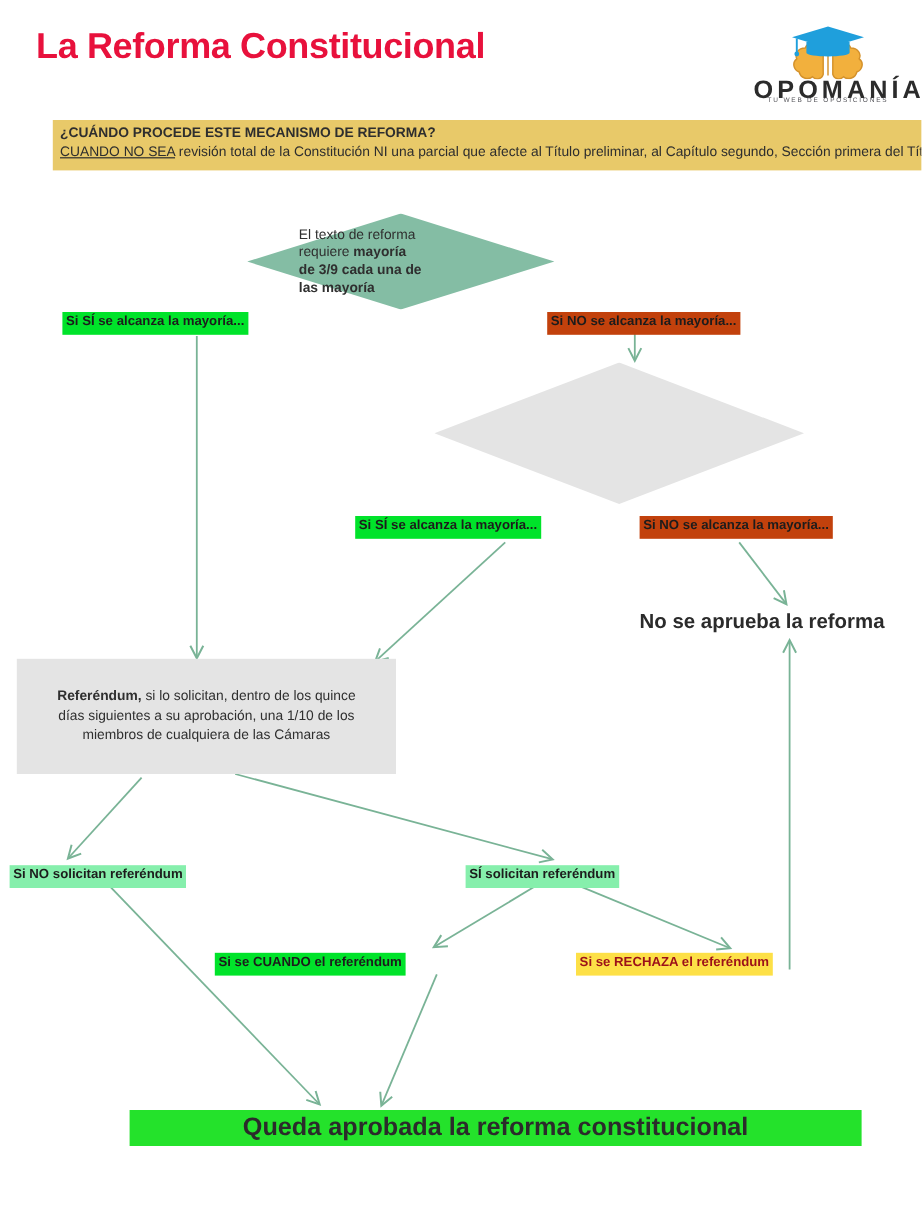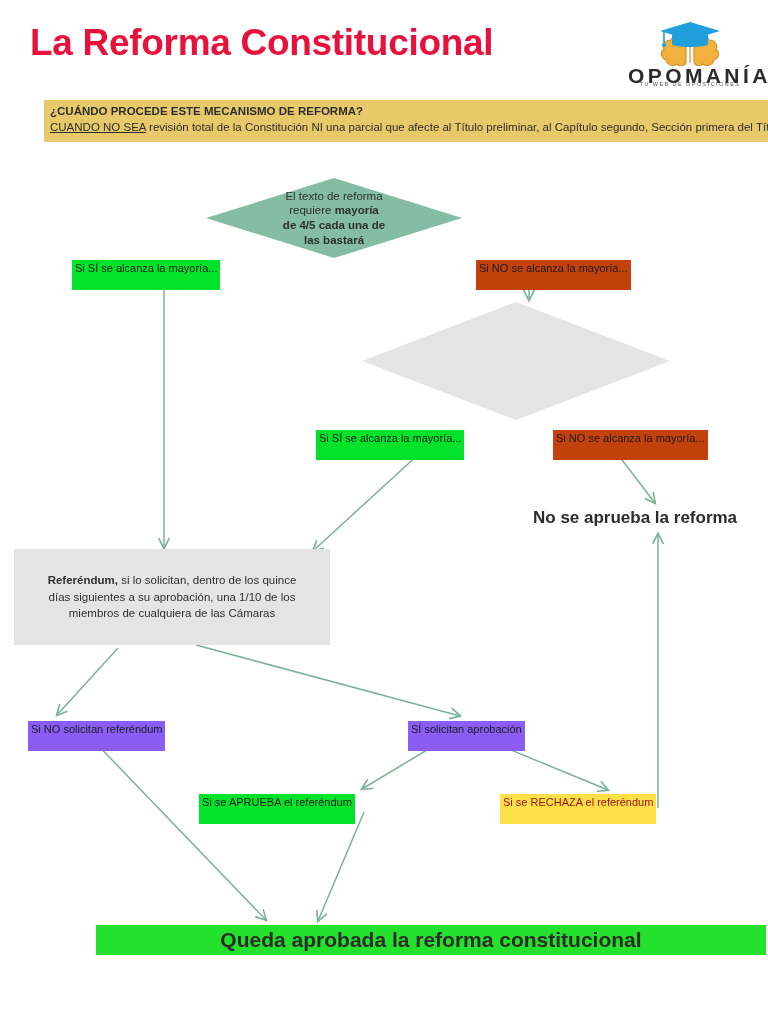--- a/index.html
+++ b/index.html
@@ -17,21 +17,21 @@
     height: 1024px;
     overflow: hidden;
     background: #ffffff;
   }
 
   
   .title {
     position: absolute;
     left: 30px;
     top: 22px;
-    font-size: 37px;
+    font-size: 30px;
     font-weight: bold;
     color: #e8113c;
     letter-spacing: -0.3px;
     white-space: nowrap;
   }
   .subtitle {
     position: absolute;
     left: 30px;
     top: 60px;
     font-size: 21px;
@@ -92,21 +92,21 @@
     margin-top: 1px;
   }
   .info-body u { text-decoration: underline; }
 
   
   .diamond {
     position: absolute;
     display: flex;
     align-items: center;
     justify-content: center;
-    text-align: center;
+    text-align: left;
     box-sizing: border-box;
   }
   .diamond .dtext {
     position: relative;
     z-index: 2;
     line-height: 1.28;
   }
   .diamond .dshape {
     position: absolute;
     inset: 0;
@@ -155,31 +155,30 @@
     font-size: 11.5px;
     color: #2f2f2f;
     line-height: 1.46;
     width: 268px;
   }
 
   
   .cond {
     position: absolute;
     font-size: 11px;
-    font-weight: normal;
-    white-space: nowrap;
-    padding: 2px 3px 15px 3px;
+    font-weight: bold;
+    white-space: nowrap;
+    padding: 2px 3px 4px 3px;
     box-sizing: border-box;
     line-height: 1.15;
-    margin-left: 20px;
   }
   .cond.green { background: #00e32a; color: #1c1c1c; }
   .cond.red   { background: #c2410c; color: #1c1c1c; }
   .cond.red-dark { background: #fde047; color: #9c1019; }
-  .cond.yellow { background: #8b5cf6; color: #1c1c1c; }
+  .cond.yellow { background: #86efac; color: #1c1c1c; }
 
   #cond-yes-1  { left: 52px;  top: 260px; }
   #cond-no-1   { left: 456px; top: 260px; }
   #cond-yes-2  { left: 296px; top: 430px; }
   #cond-no-2   { left: 533px; top: 430px; }
   #cond-no-ref { left: 8px;   top: 721px; }
   #cond-si-ref { left: 388px; top: 721px; }
   #cond-approve{ left: 179px; top: 794px; }
   #cond-reject { left: 480px; top: 794px; }
 
@@ -190,23 +189,23 @@
     top: 508px;
     font-size: 17px;
     font-weight: bold;
     color: #2b2b2b;
     white-space: nowrap;
   }
 
   
   #banner-final {
     position: absolute;
-    left: 96px;
+    left: 108px;
     top: 925px;
-    width: 670px;
+    width: 610px;
     height: 30px;
     background: #24e22b;
     display: flex;
     align-items: center;
     justify-content: center;
   }
   #banner-final .ftext {
     font-size: 21px;
     font-weight: bold;
     color: #2b2b2b;
@@ -274,42 +273,42 @@
     </g>
   </svg>
 
   <div class="diamond" id="diamond-majority">
     <svg class="dshape" viewBox="0 0 256 80" preserveAspectRatio="none">
       <polygon points="128,0 256,40 128,80 0,40" fill="#84bda4"></polygon>
     </svg>
     <div class="dtext">
       <div>El texto de reforma</div>
       <div><span>requiere </span><b>mayoría</b></div>
-      <div><b>de 4/5 cada una de</b></div>
-      <div><b>las bastará</b></div>
+      <div><b>de 3/9 cada una de</b></div>
+      <div><b>las mayoría</b></div>
     </div>
   </div>
 
   <div class="diamond" id="diamond-commission">
     <svg class="dshape" viewBox="0 0 308 118" preserveAspectRatio="none">
       <polygon points="154,0 308,59 154,118 0,59" fill="#e4e4e4"></polygon>
     </svg>
   </div>
 
   <div class="grey-box" id="box-referendum">
     <div class="btext"><b>Referéndum,</b><span> si lo solicitan, dentro de los quince días siguientes a su aprobación, una 1/10 de los miembros de cualquiera de las Cámaras</span></div>
   </div>
 
   <div class="cond green" id="cond-yes-1">Si SÍ se alcanza la mayoría...</div>
   <div class="cond red" id="cond-no-1">Si NO se alcanza la mayoría...</div>
   <div class="cond green" id="cond-yes-2">Si SÍ se alcanza la mayoría...</div>
   <div class="cond red" id="cond-no-2">Si NO se alcanza la mayoría...</div>
   <div class="cond yellow" id="cond-no-ref">Si NO solicitan referéndum</div>
-  <div class="cond yellow" id="cond-si-ref">SÍ solicitan aprobación</div>
-  <div class="cond green" id="cond-approve">Si se APRUEBA el referéndum</div>
+  <div class="cond yellow" id="cond-si-ref">SÍ solicitan referéndum</div>
+  <div class="cond green" id="cond-approve">Si se CUANDO el referéndum</div>
   <div class="cond red-dark" id="cond-reject">Si se RECHAZA el referéndum</div>
 
   <div id="text-not-approved">No se aprueba la reforma</div>
 
   <div id="banner-final">
     <span class="ftext">Queda aprobada la reforma constitucional</span>
   </div>
 
 </div>
 

